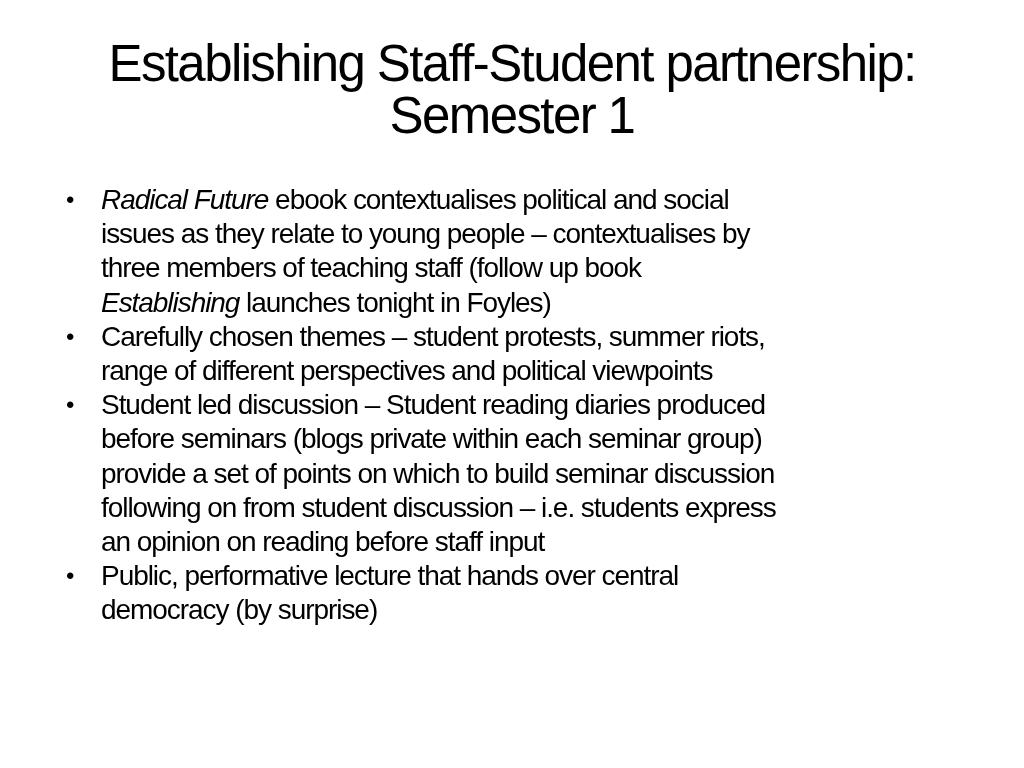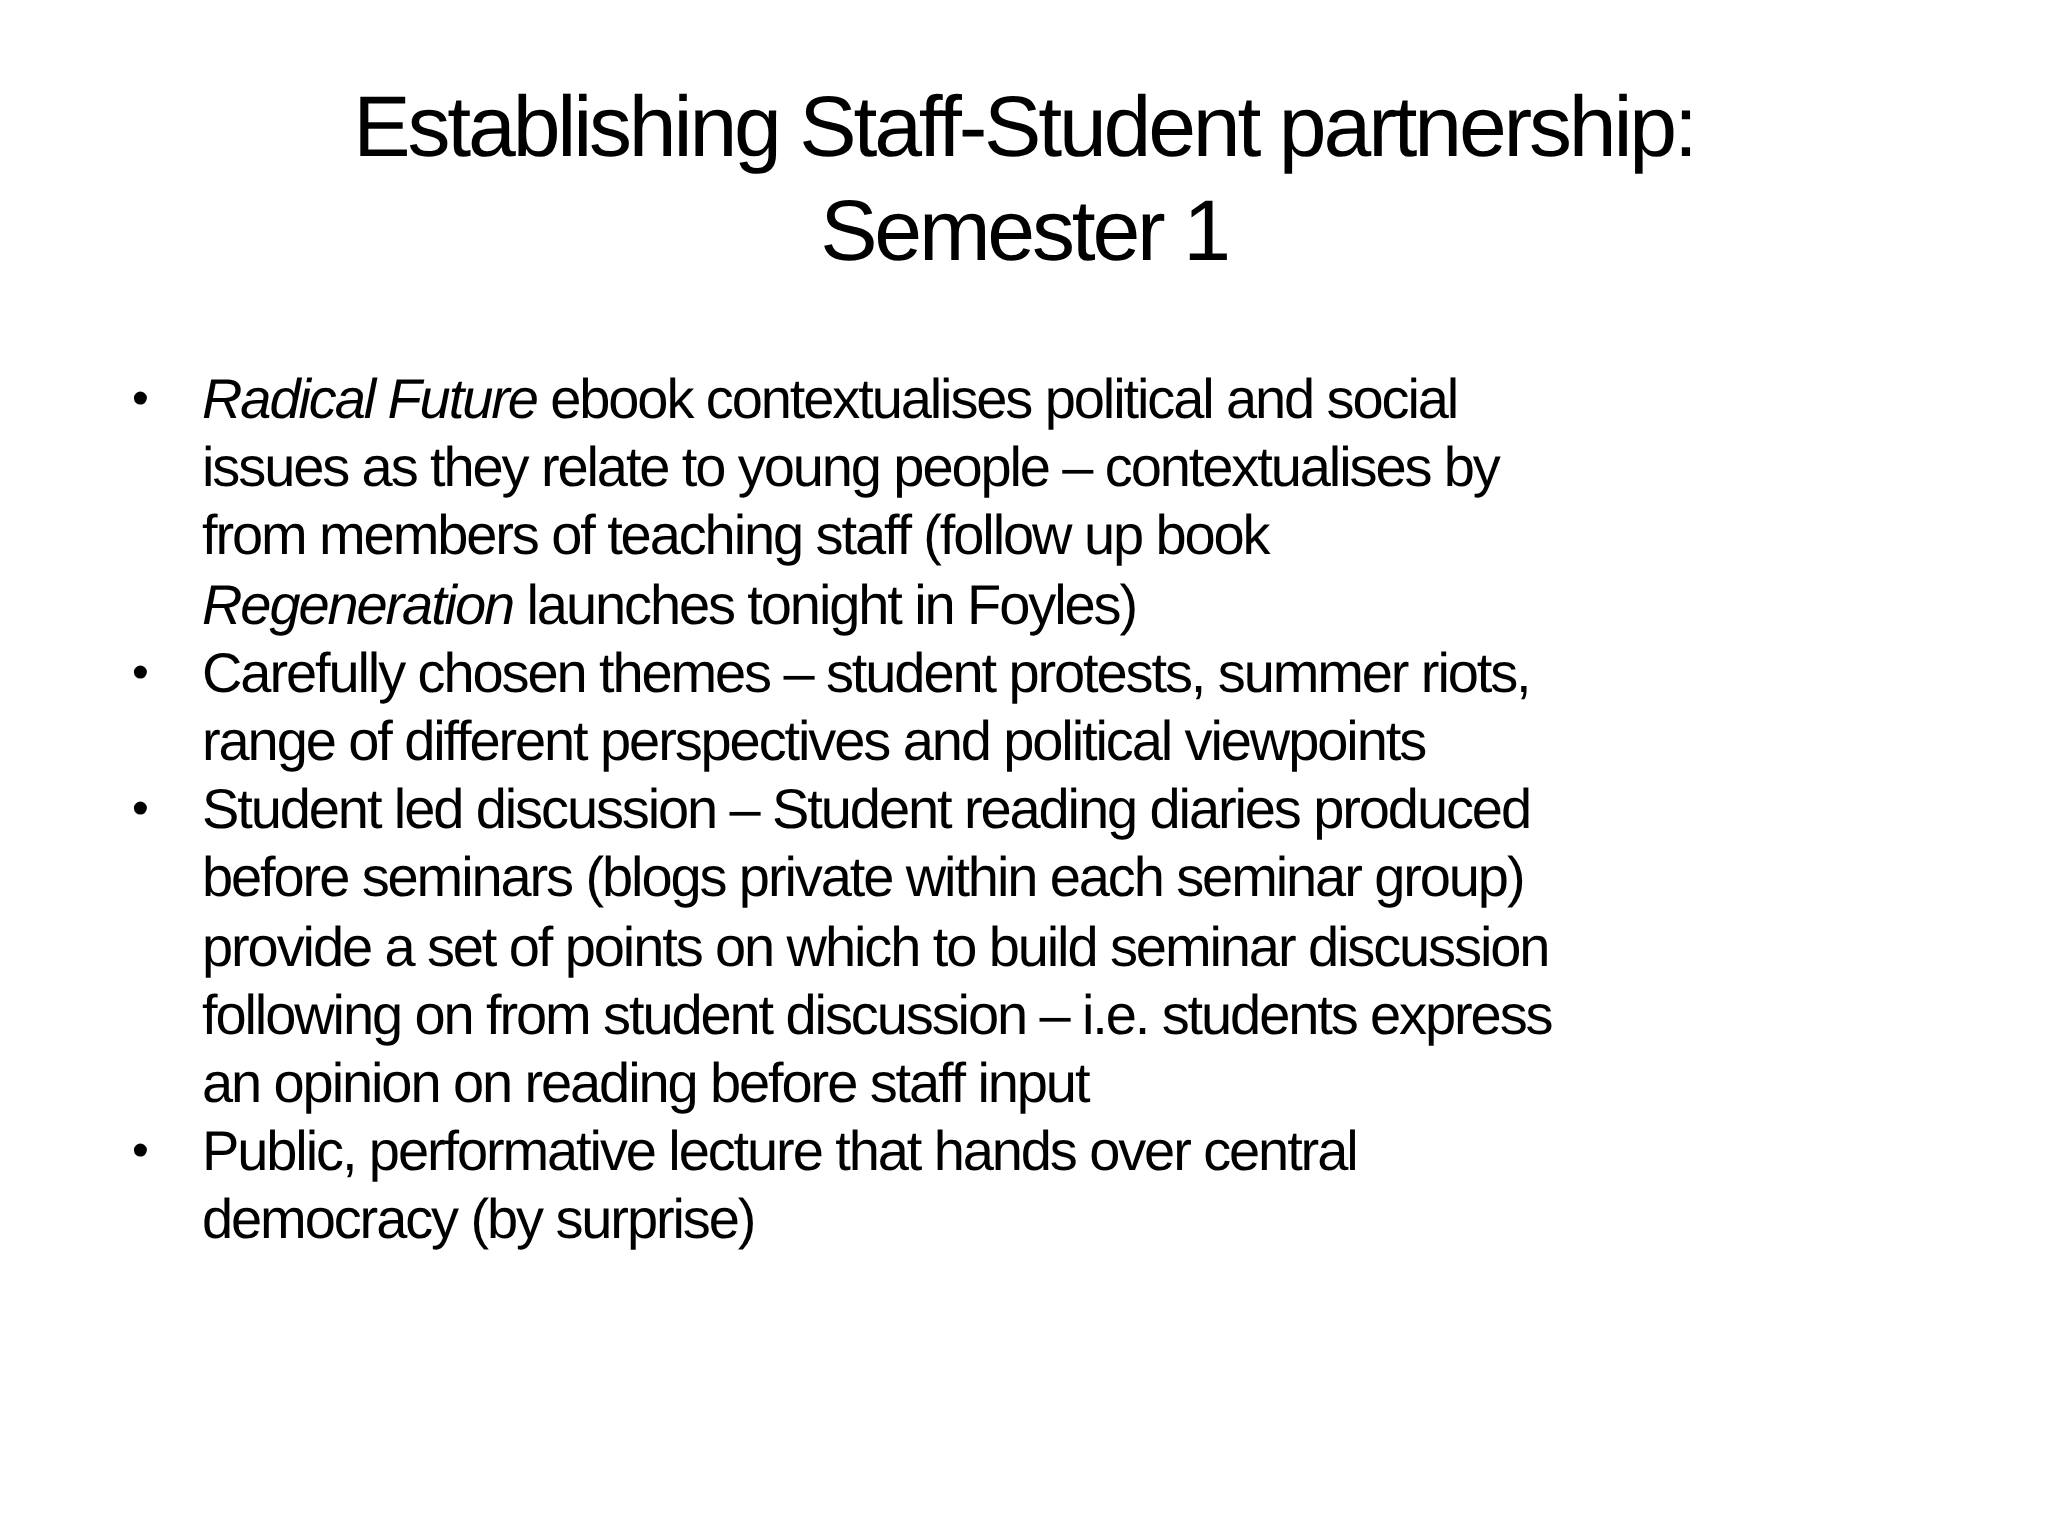--- a/index.html
+++ b/index.html
@@ -21,21 +21,21 @@
       width: 1024px;
       height: 768px;
       background: #ffffff;
     }
     .title {
       position: absolute;
       left: 40px;
       width: 944px;
       top: 38px;
       text-align: center;
-      font-size: 43px;
+      font-size: 51px;
       line-height: 52px;
       letter-spacing: -1.6px;
       font-weight: normal;
       margin: 0;
     }
     .title .tline { display: block; white-space: nowrap; }
     .body-list {
       position: absolute;
       left: 62px;
       top: 183px;
@@ -70,22 +70,22 @@
     <span class="tline">Establishing Staff-Student partnership:</span>
     <span class="tline">Semester 1</span>
   </h1>
 
   <ul class="body-list">
 
     <li class="bullet-item">
       <span class="bullet">•</span>
       <span class="line"><span class="em">Radical Future</span><span> ebook contextualises political and social</span></span>
       <span class="line">issues as they relate to young people – contextualises by</span>
-      <span class="line">from members of teaching staff (follow up book</span>
-      <span class="line"><span class="em">Regeneration</span><span> launches tonight in Foyles)</span></span>
+      <span class="line">three members of teaching staff (follow up book</span>
+      <span class="line"><span class="em">Establishing</span><span> launches tonight in Foyles)</span></span>
     </li>
 
     <li class="bullet-item">
       <span class="bullet">•</span>
       <span class="line">Carefully chosen themes – student protests, summer riots,</span>
       <span class="line">range of different perspectives and political viewpoints</span>
     </li>
 
     <li class="bullet-item">
       <span class="bullet">•</span>

